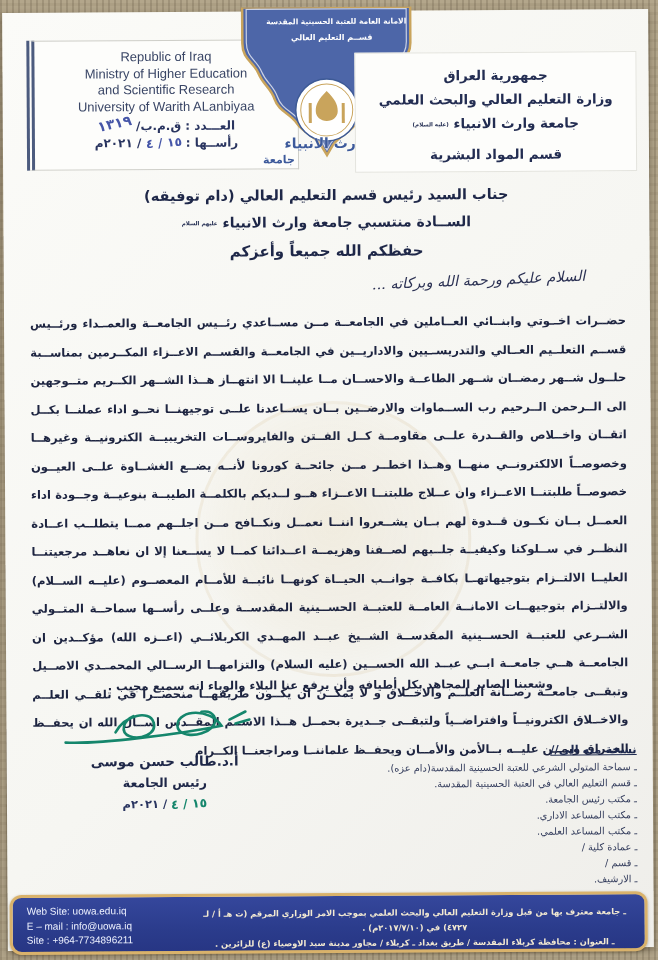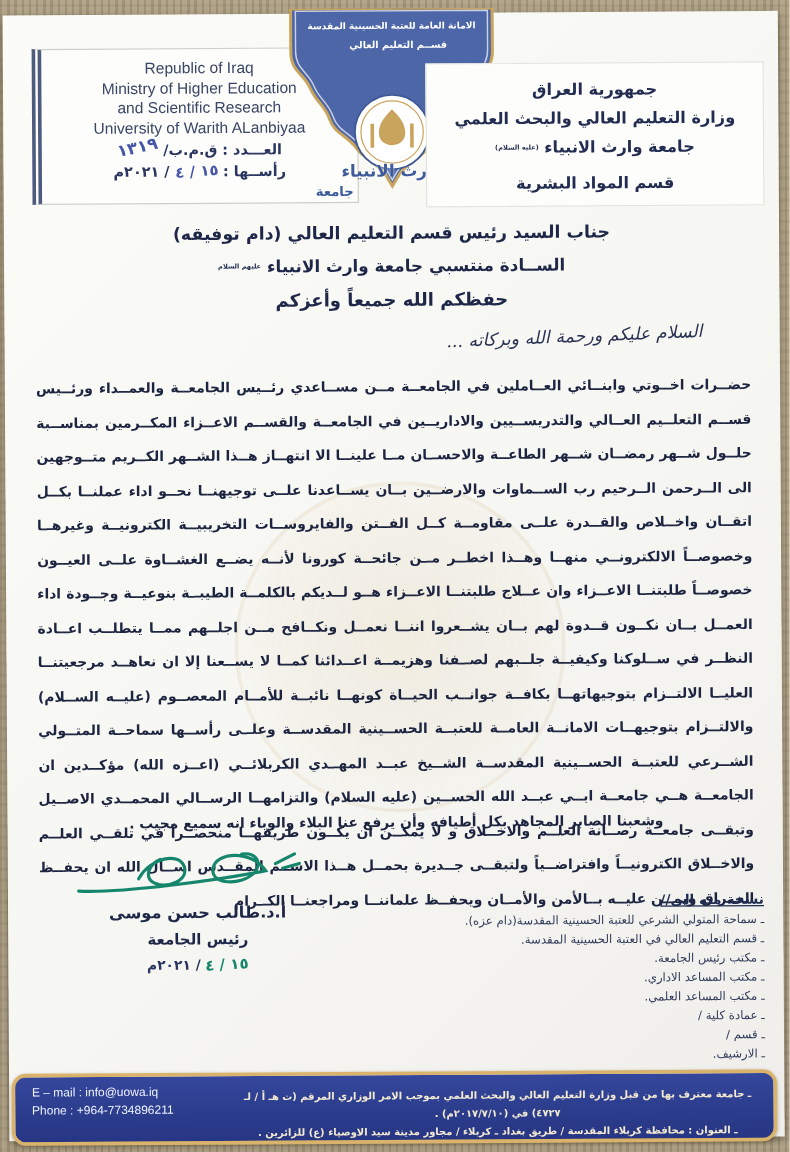--- a/index.html
+++ b/index.html
@@ -25,21 +25,21 @@
   .date-hw{font-size:12.5px;transform:rotate(-4deg);}
   .lh-right{position:absolute;left:352px;top:42px;width:282px;height:120px;
     border:1px solid #e4e4de;background:#fdfdfb;text-align:center;direction:rtl;
     padding-top:10px;box-sizing:border-box;}
   .lh-right .ar{font-size:13.5px;font-weight:bold;color:#232d52;line-height:24px;}
   .lh-right .ar.dept{margin-top:6px;}
   .honorific{font-size:5.5px;color:#232d52;vertical-align:middle;}
   
   .emblem{position:absolute;left:234px;top:-4px;width:180px;height:172px;}
   .emblem svg{position:absolute;left:0;top:0;}
-  .emblem .t1{position:absolute;left:10px;top:10px;width:160px;text-align:center;
+  .emblem .t1{position:absolute;left:10px;top:10px;width:160px;text-align:right;
     font-size:7.5px;font-weight:bold;color:#ffffff;}
   .emblem .t2{position:absolute;left:10px;top:26px;width:171px;text-align:center;
     font-size:8px;font-weight:bold;color:#ffffff;}
   .emblem .cal1{position:absolute;left:0;top:128px;width:180px;text-align:center;
     font-size:14px;font-weight:bold;color:#3d5a9b;text-shadow:0 0 2px #fff;}
   .emblem .cal2{position:absolute;left:26px;top:146px;width:80px;
     font-size:11px;font-weight:bold;color:#3d5a9b;text-shadow:0 0 2px #fff;}
   
   .recipient{position:absolute;left:0;top:170px;width:646px;text-align:center;direction:rtl;}
   .recipient .r1{font-size:14.5px;font-weight:bold;color:#1e2748;line-height:28px;}
@@ -171,25 +171,29 @@
       <div class="item">مكتب المساعد الاداري.</div>
       <div class="item">مكتب المساعد العلمي.</div>
       <div class="item">عمادة كلية /</div>
       <div class="item">قسم /</div>
       <div class="item">الارشيف.</div>
     </div>
 
     <div class="footer">
       <div class="contacts">
         <div>
+          <span>Web Site:</span>
+          <span>uowa.edu.iq</span>
+        </div>
+        <div>
           <span>E – mail :</span>
           <span>info@uowa.iq</span>
         </div>
         <div>
-          <span>Phone    :</span>
+          <span>Site    :</span>
           <span>+964-7734896211</span>
         </div>
       </div>
       <div class="f-ar">
         <div>ـ جامعة معترف بها من قبل وزارة التعليم العالي والبحث العلمي بموجب الامر الوزاري المرقم (ت هـ أ / لـ ٤٧٢٧) في (٢٠١٧/٧/١٠م) .</div>
         <div>ـ العنوان : محافظة كربلاء المقدسة / طريق بغداد ـ كربلاء / مجاور مدينة سيد الاوصياء (ع) للزائرين .</div>
       </div>
     </div>
 
   </div>

